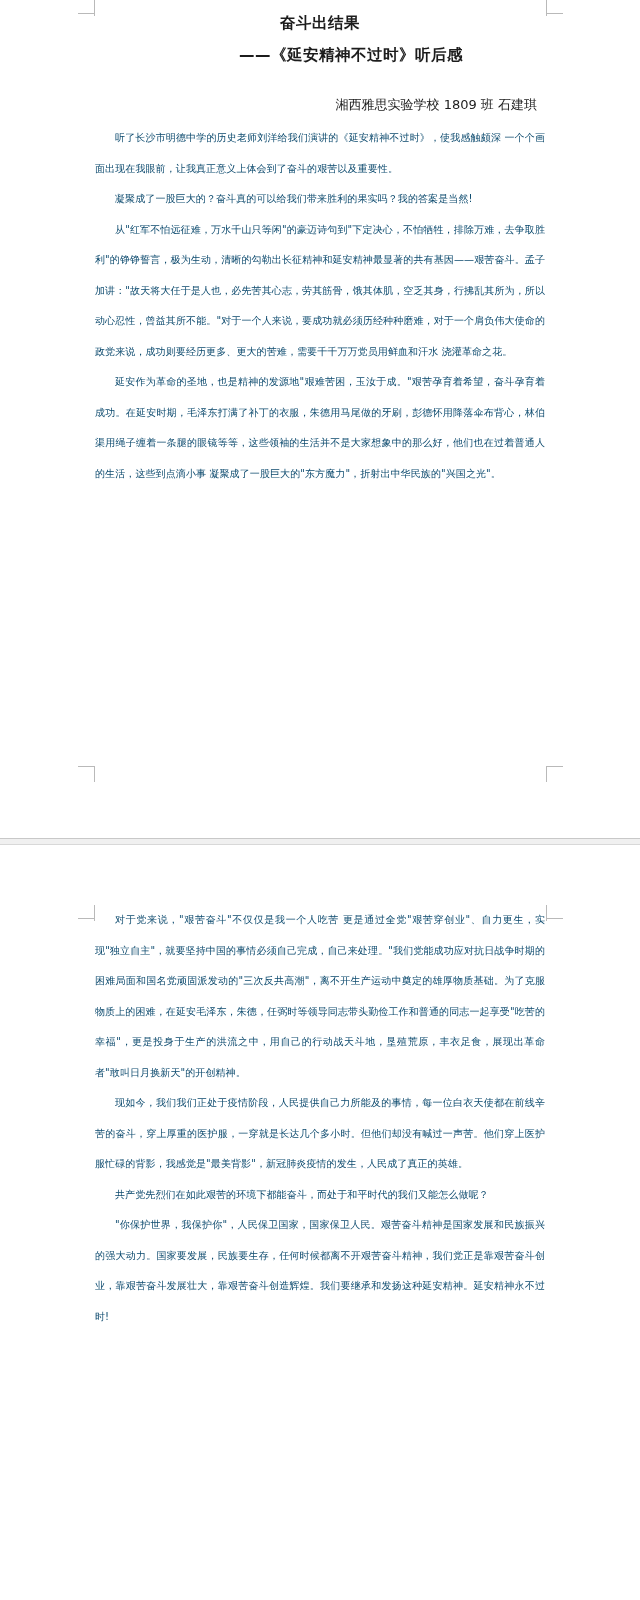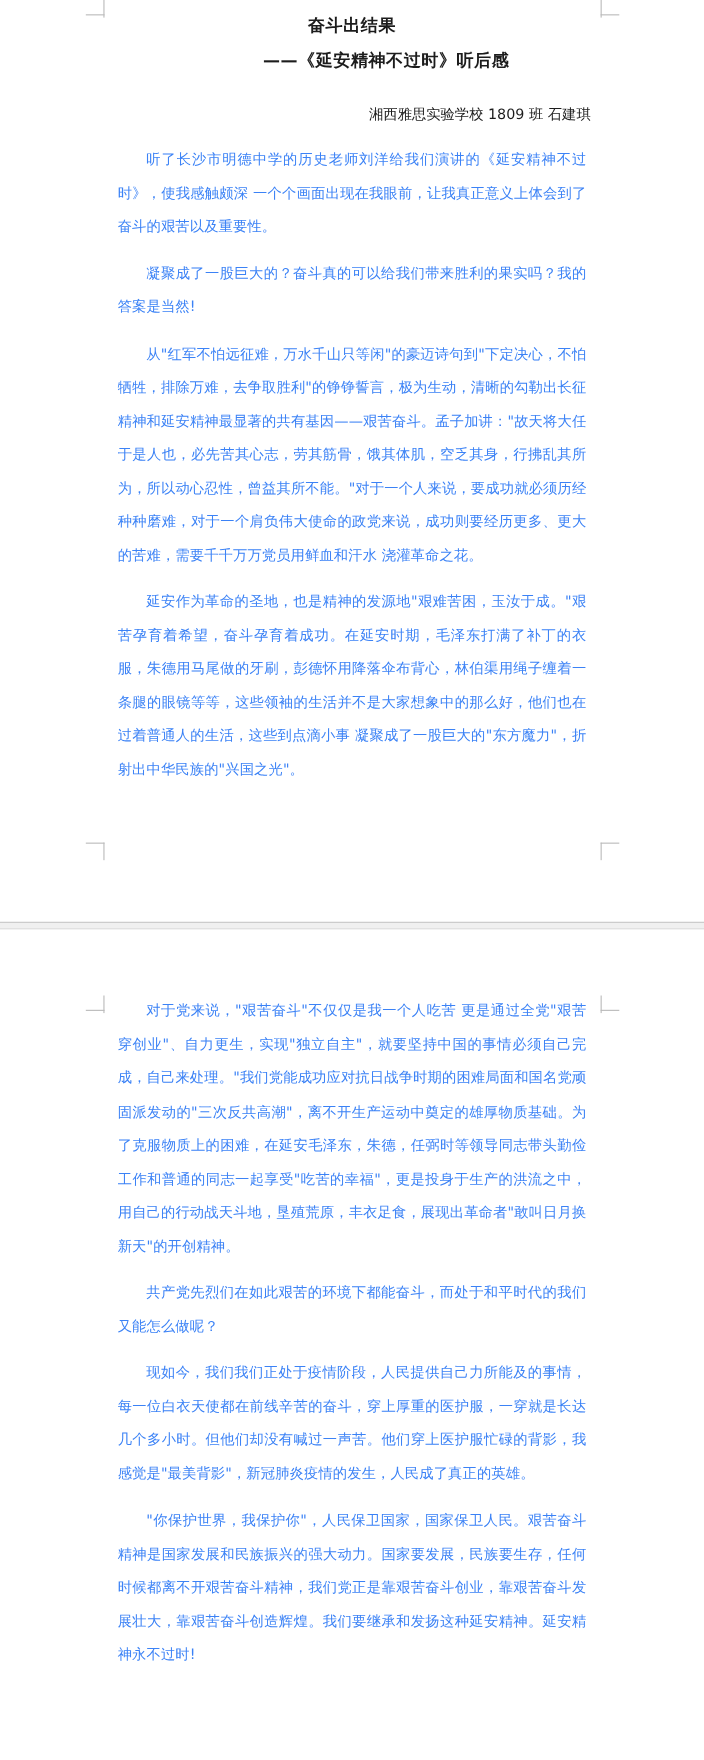--- a/index.html
+++ b/index.html
@@ -65,24 +65,24 @@
     padding-left:62px;
   }
   .byline{
     font-size:13px;color:#1c1c1c;
     text-align:right;
     line-height:28px;
     margin:0 0 4px 0;
     padding-right:8px;
   }
   p.para{
-    font-size:13px;
-    color:#3b82f6;
+    font-size:10px;
+    color:#0c4a6e;
     line-height:30.5px;
-    margin:12px;
+    margin:0;
     text-align:justify;
     text-justify:inter-ideograph;
     text-indent:2em;
     letter-spacing:0.1px;
   }
   p.para.first-p2{margin-top:0;}
 </style>
 </head>
 <body>
 
@@ -127,19 +127,19 @@
         <i class="h"></i>
         <i class="v"></i>
       </div>
     <div class="cmark tr" style="left:546px;top:60px;">
         <i class="h"></i>
         <i class="v"></i>
       </div>
 
     <div class="textarea" id="p2-text">
       <p class="para first-p2">对于党来说，"艰苦奋斗"不仅仅是我一个人吃苦 更是通过全党"艰苦穿创业"、自力更生，实现"独立自主"，就要坚持中国的事情必须自己完成，自己来处理。"我们党能成功应对抗日战争时期的困难局面和国名党顽固派发动的"三次反共高潮"，离不开生产运动中奠定的雄厚物质基础。为了克服物质上的困难，在延安毛泽东，朱德，任弼时等领导同志带头勤俭工作和普通的同志一起享受"吃苦的幸福"，更是投身于生产的洪流之中，用自己的行动战天斗地，垦殖荒原，丰衣足食，展现出革命者"敢叫日月换新天"的开创精神。</p>
+      <p class="para">现如今，我们我们正处于疫情阶段，人民提供自己力所能及的事情，每一位白衣天使都在前线辛苦的奋斗，穿上厚重的医护服，一穿就是长达几个多小时。但他们却没有喊过一声苦。他们穿上医护服忙碌的背影，我感觉是"最美背影"，新冠肺炎疫情的发生，人民成了真正的英雄。</p>
       <p class="para">共产党先烈们在如此艰苦的环境下都能奋斗，而处于和平时代的我们又能怎么做呢？</p>
-      <p class="para">现如今，我们我们正处于疫情阶段，人民提供自己力所能及的事情，每一位白衣天使都在前线辛苦的奋斗，穿上厚重的医护服，一穿就是长达几个多小时。但他们却没有喊过一声苦。他们穿上医护服忙碌的背影，我感觉是"最美背影"，新冠肺炎疫情的发生，人民成了真正的英雄。</p>
       <p class="para">"你保护世界，我保护你"，人民保卫国家，国家保卫人民。艰苦奋斗精神是国家发展和民族振兴的强大动力。国家要发展，民族要生存，任何时候都离不开艰苦奋斗精神，我们党正是靠艰苦奋斗创业，靠艰苦奋斗发展壮大，靠艰苦奋斗创造辉煌。我们要继承和发扬这种延安精神。延安精神永不过时!</p>
     </div>
   </div>
 
 </div>
 
 </body></html>

